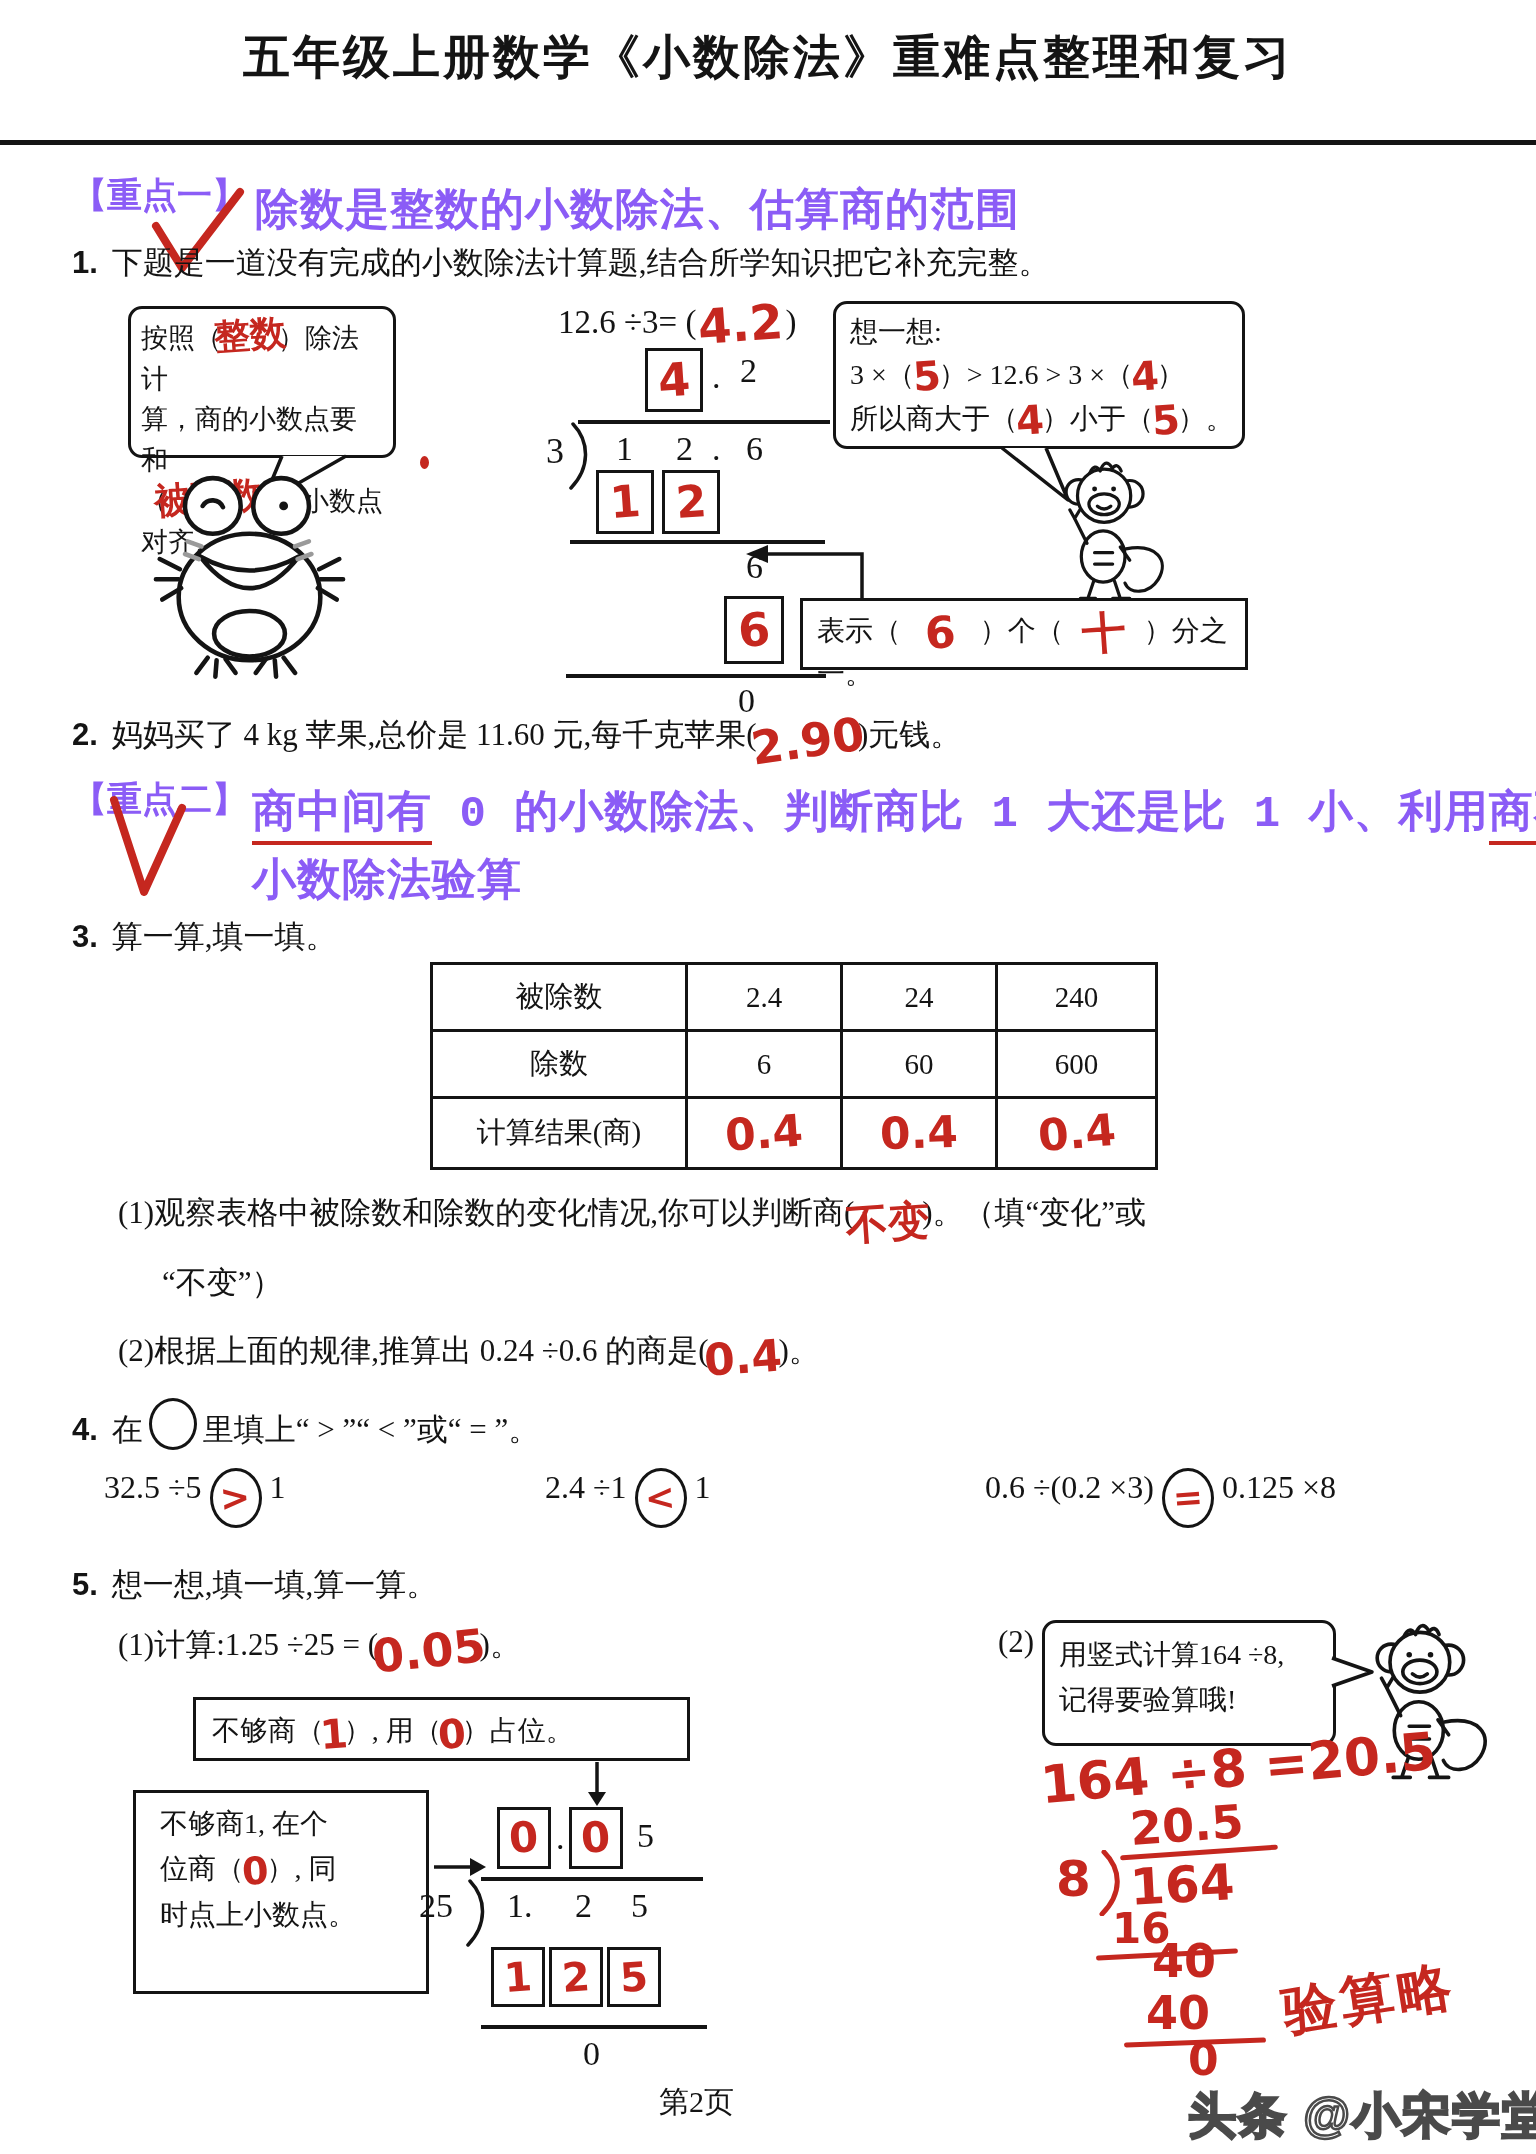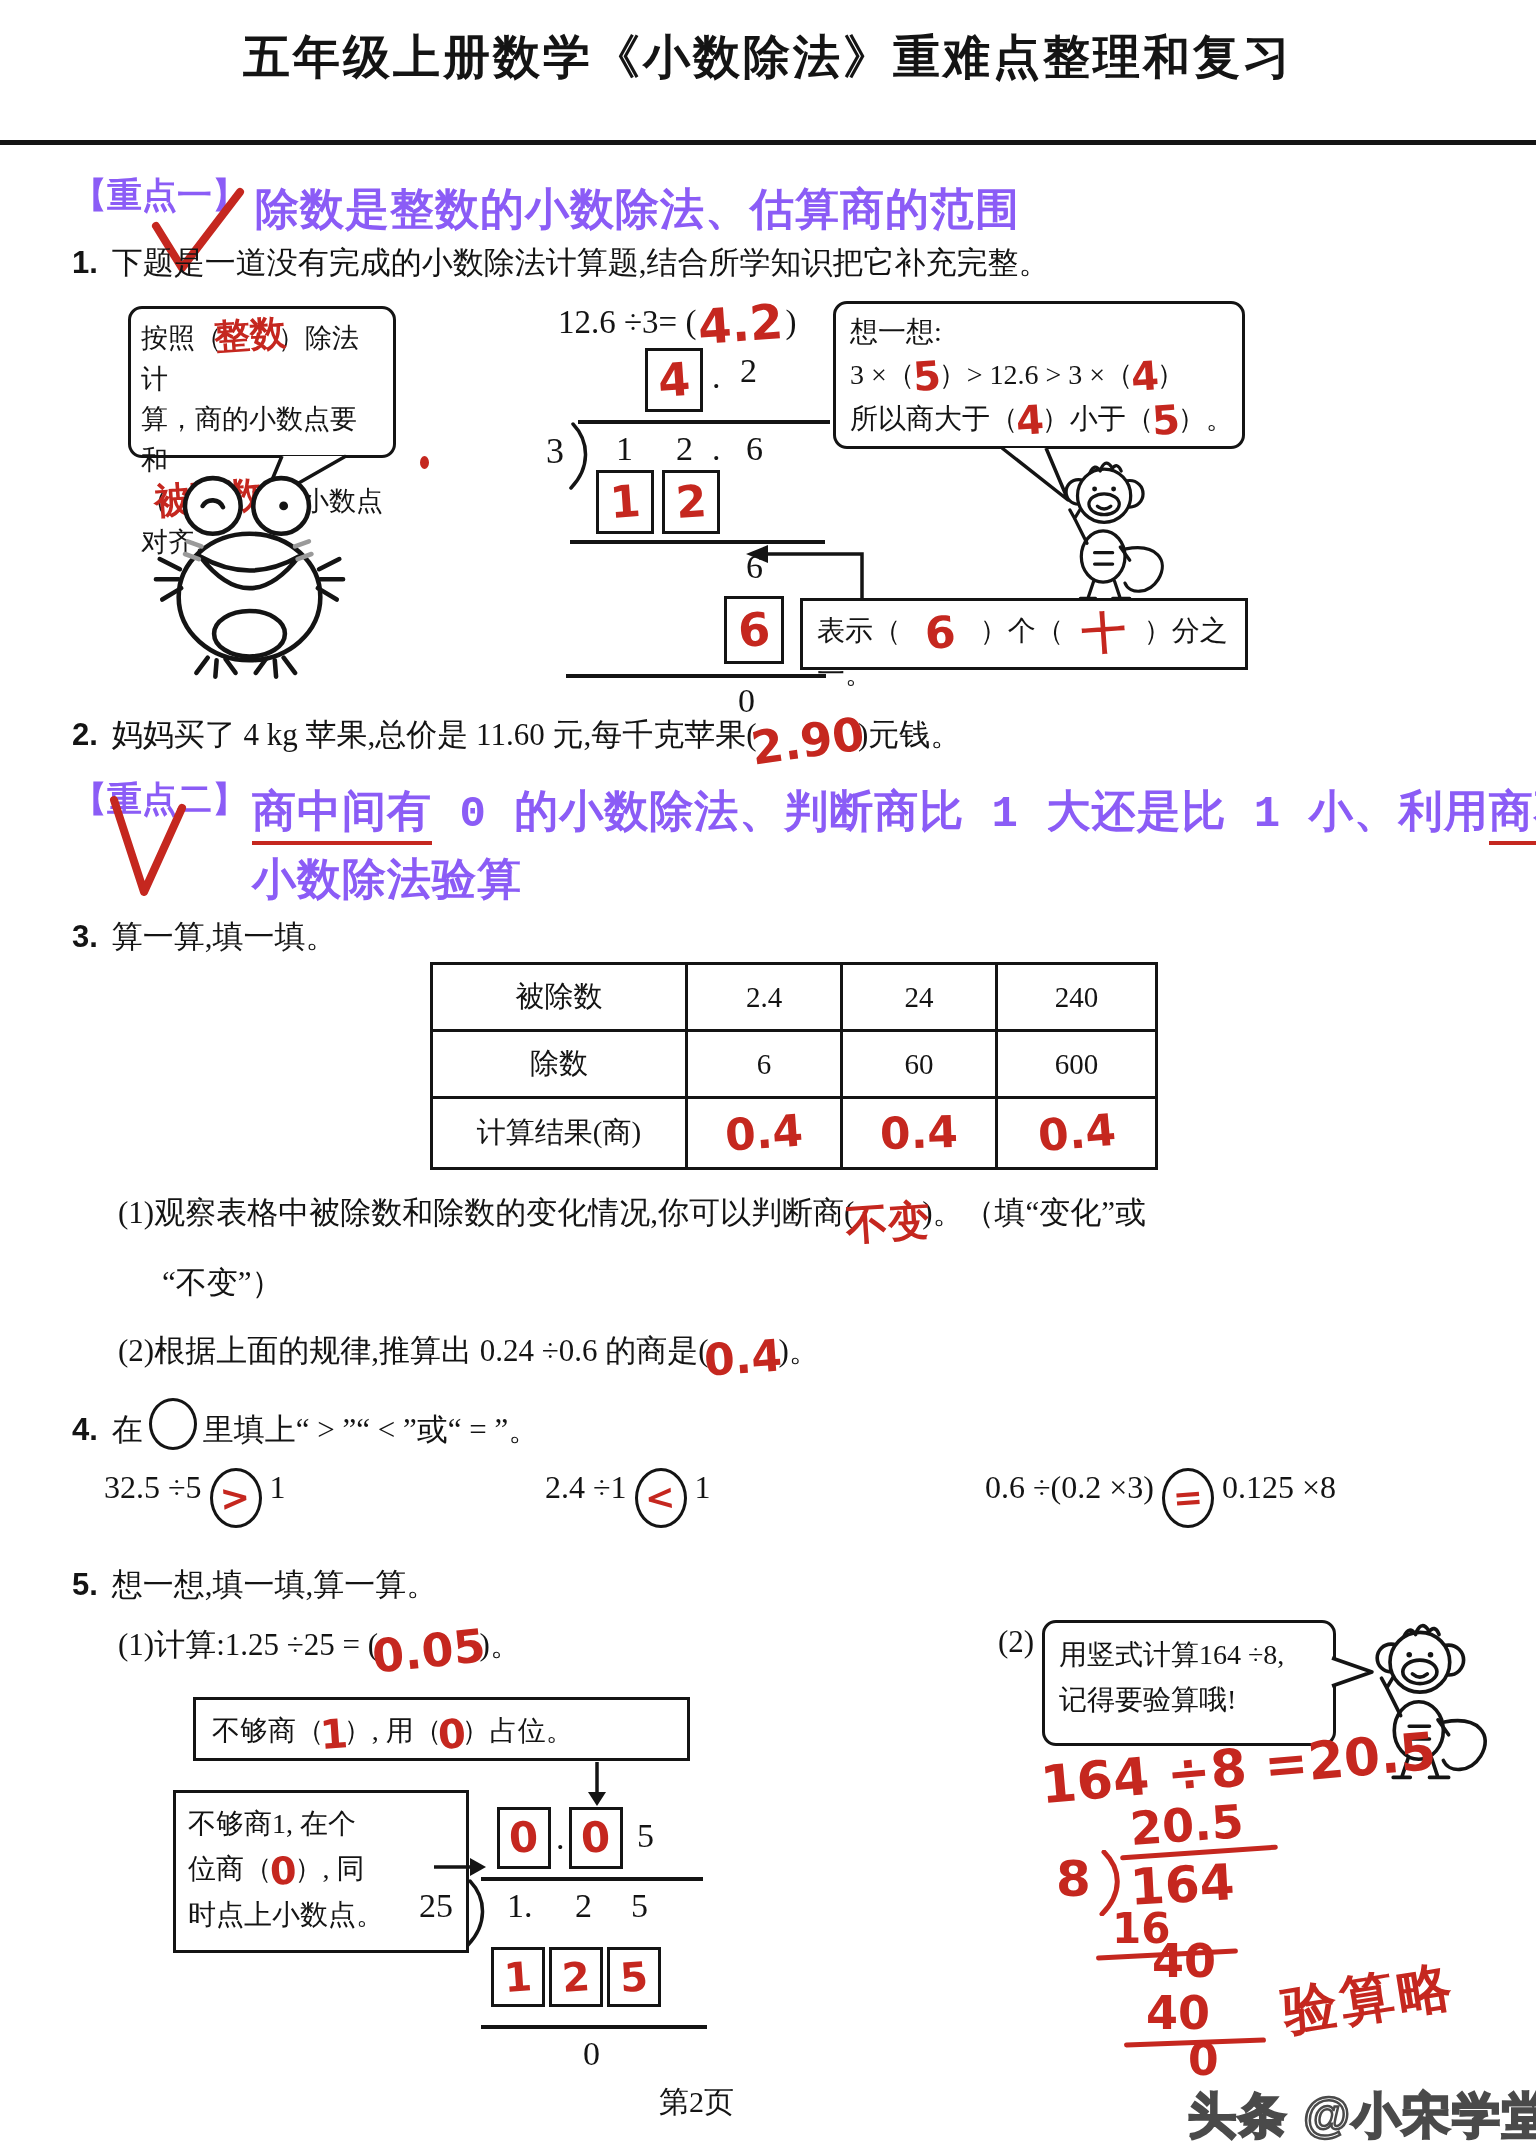--- a/index.html
+++ b/index.html
@@ -230,21 +230,21 @@
   </div>
   <div class="abs body-t" style="left:998px;top:1624px;">(2)</div>
 
   <div class="bubble bub-t" style="left:193px;top:1697px;width:497px;height:64px;padding:10px 16px;font-size:28px;">
     <span>不够商（</span><span class="hw" style="font-size:40px;margin:0 -4px;vertical-align:-8px;">1</span><span>）, 用（</span><span class="hw" style="font-size:40px;margin:0 -4px;vertical-align:-8px;">0</span><span>）占位。</span>
   </div>
   <svg class="abs" style="left:582px;top:1760px;" width="30" height="48" viewBox="0 0 30 48">
     <line x1="15" y1="2" x2="15" y2="34" stroke="#141414" stroke-width="3.5"></line>
     <polygon points="6,32 24,32 15,46" fill="#141414"></polygon>
   </svg>
-  <div class="bubble bub-t" style="left:133px;top:1790px;width:296px;height:163px;padding:8px 12px;font-size:28px;line-height:1.62;margin-left:40px;">
+  <div class="bubble bub-t" style="left:133px;top:1790px;width:296px;height:204px;padding:8px 24px;font-size:28px;line-height:1.62;">
     <div>不够商1, 在个</div>
     <div><span>位商（</span><span class="hw" style="font-size:38px;margin:0 -2px;vertical-align:-6px;">0</span><span>）, 同</span></div>
     <div>时点上小数点。</div>
   </div>
   <svg class="abs" style="left:432px;top:1852px;" width="56" height="30" viewBox="0 0 56 30">
     <line x1="2" y1="15" x2="40" y2="15" stroke="#141414" stroke-width="3.5"></line>
     <polygon points="38,6 38,24 54,15" fill="#141414"></polygon>
   </svg>
 
   <div class="abs" style="left:385px;top:1795px;width:330px;height:300px;">

